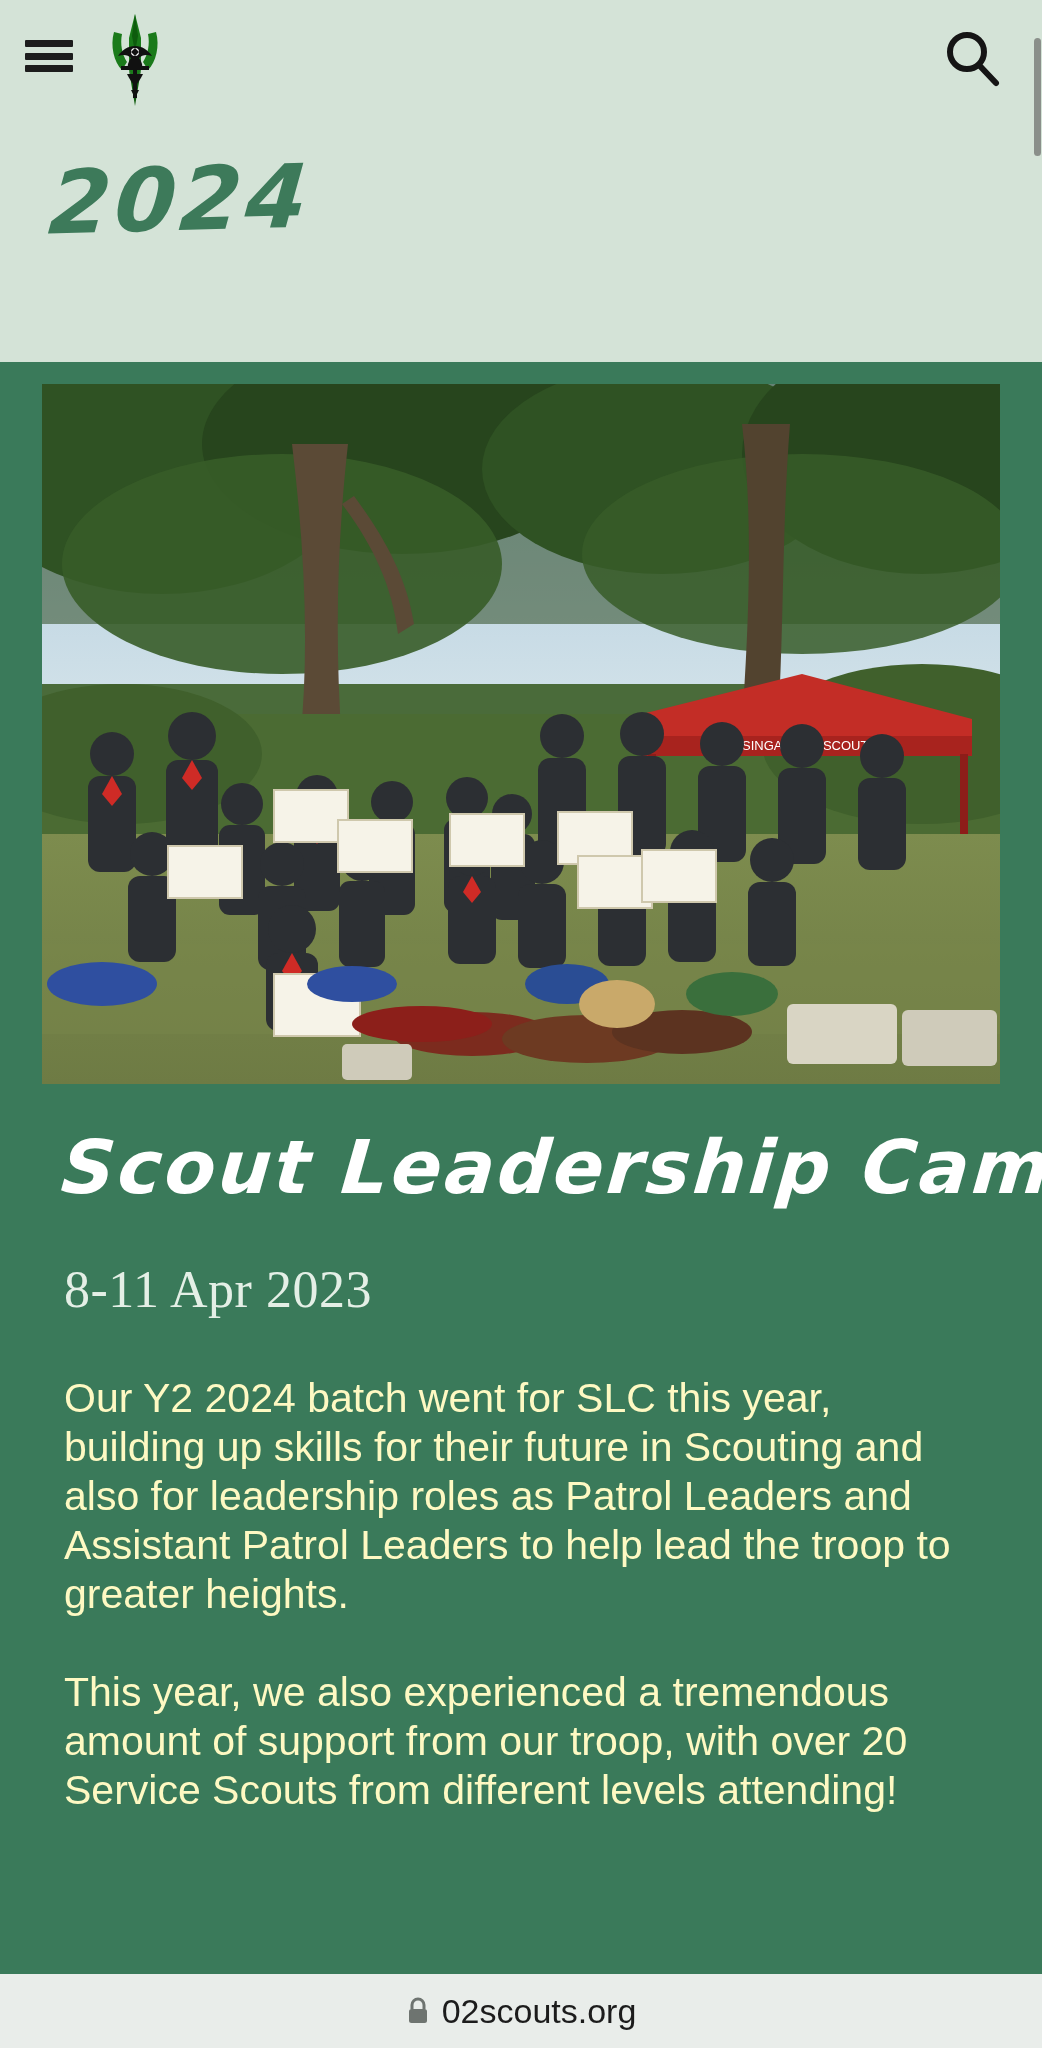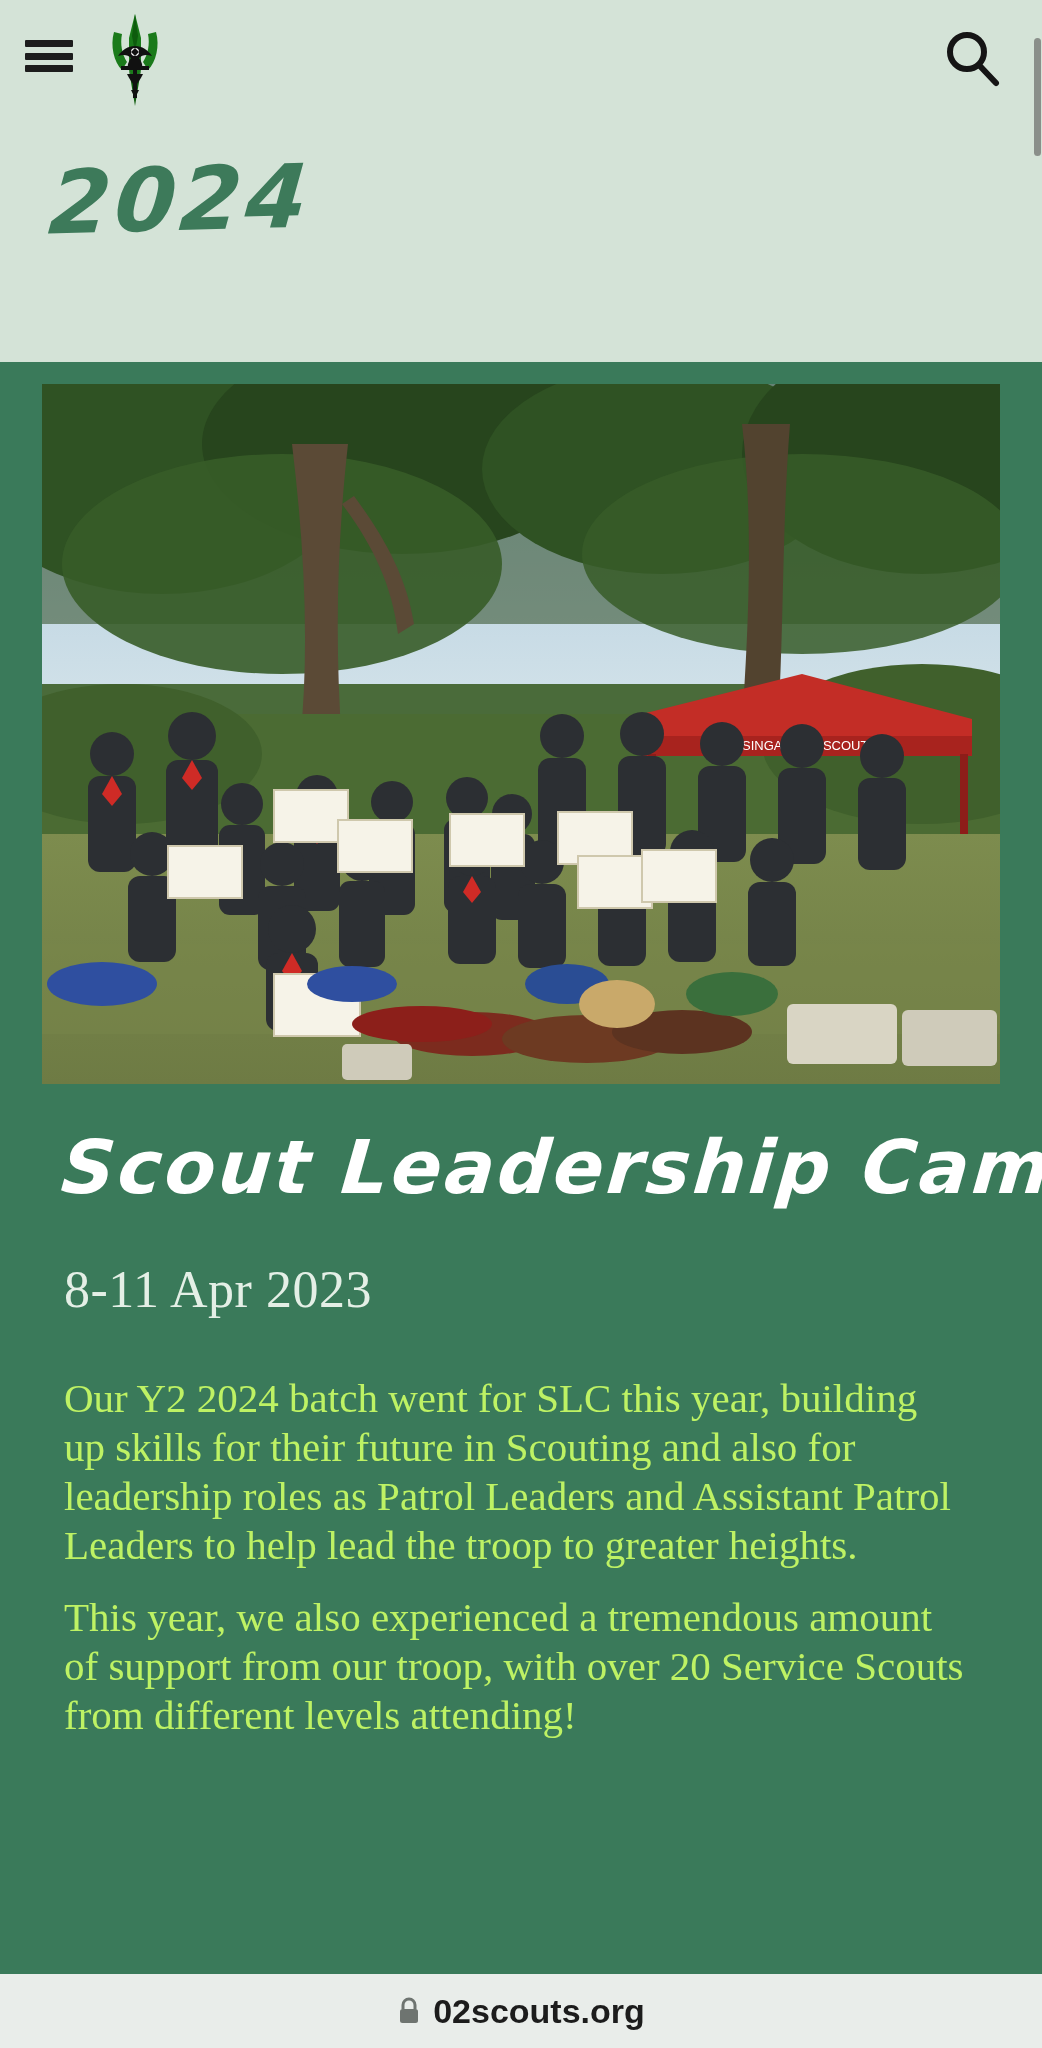--- a/index.html
+++ b/index.html
@@ -77,34 +77,33 @@
   .camp-date {
     position:absolute; left:64px; top:898px;
     font-family:"Liberation Serif", serif;
     font-size:52px;
     color:#e4efe6;
     letter-spacing:0.5px;
   }
   .body-copy {
     position:absolute; left:64px; top:1012px;
     width:900px;
-    font-family:Liberation Serif, serif;
+    font-family:Liberation Sans, sans-serif;
     font-size:41px;
     line-height:49px;
-    color:#bef264;
-  }
-  .body-copy p + p { margin-top:23px; }
+    color:#fef9c3;
+  }
+  .body-copy p + p { margin-top:49px; }
 
   
   .browser-bar {
     position:absolute; left:0; top:1974px; width:1042px; height:74px;
     background:#e9edea;
     display:flex; align-items:center; justify-content:center;
     gap:12px;
-    font-weight:bold;
   }
   .lock-icon { width:24px; height:28px; display:block; }
   .url-text {
     font-family:"Liberation Sans", sans-serif;
     font-size:34px;
     color:#1c1c1c;
   }
 
   
   .scrollbar-track {

